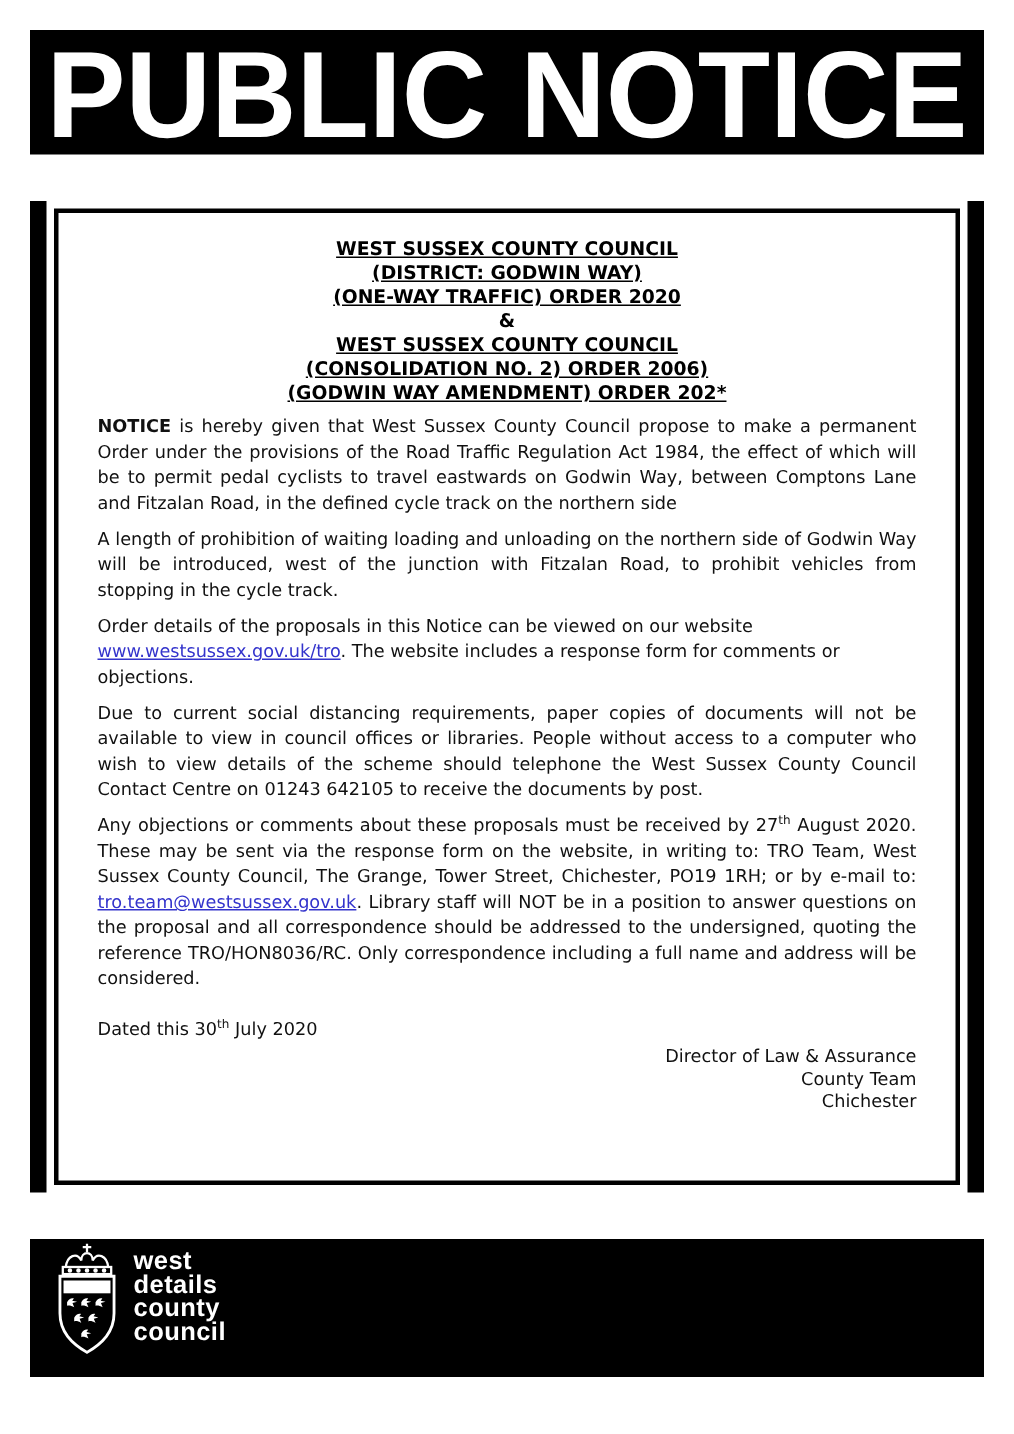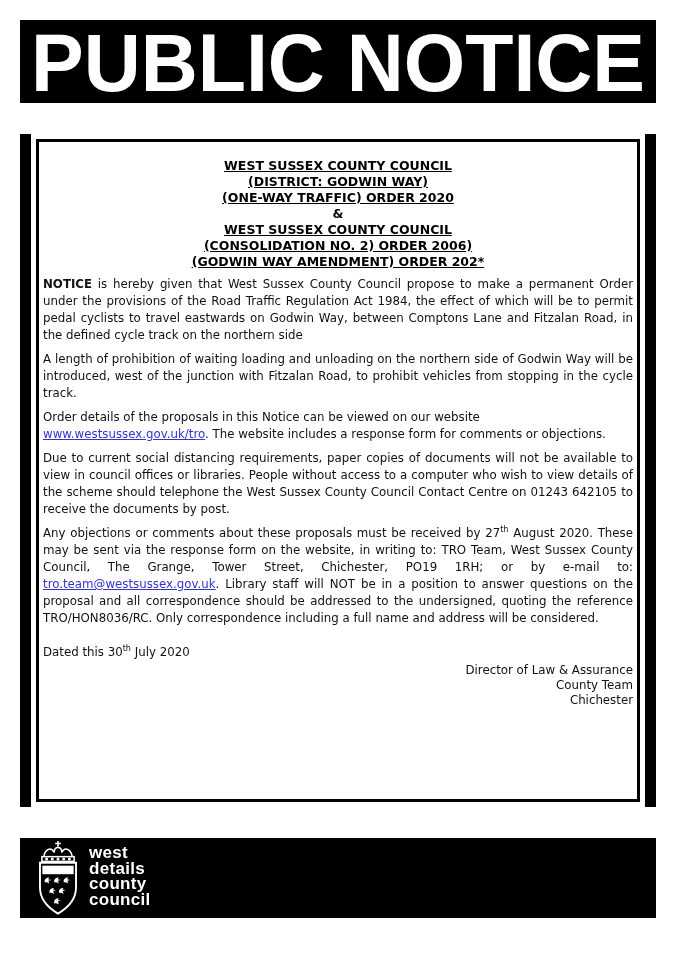--- a/index.html
+++ b/index.html
@@ -15,39 +15,39 @@
     height:83px;background:#000;flex:none;overflow:hidden;
     display:flex;align-items:center;justify-content:center;
   }
   .middle{
     flex:1;min-height:0;background:#fff;box-sizing:border-box;
     border-left:11px solid #000;border-right:11px solid #000;
     padding:5px;
   }
   .content-box{
     box-sizing:border-box;height:100%;border:3px solid #000;
-    padding:16px 4px;background:#fff;
+    padding:16px 26px;background:#fff;
   }
   .title-block{
     text-align:center;font-weight:bold;font-size:12.5px;line-height:16px;
     color:#000;margin:0 0 6px 0;
   }
   .title-line.u{text-decoration:underline;}
   .para{
     margin:7px 0 0 0;font-size:11.8px;line-height:17px;text-align:justify;
   }
   .para.first{margin-top:6px;}
   .para.left{text-align:left;}
   .para strong{font-weight:bold;}
   sup{font-size:8px;line-height:0;vertical-align:super;}
   a.link{color:#3333cc;text-decoration:underline;cursor:pointer;}
   .dated{margin:17px 0 0 0;font-size:11.8px;line-height:17px;text-align:left;}
   .signature{font-size:11.8px;line-height:15px;text-align:right;margin:2px 0 0 0;}
   .banner-bottom{
-    height:80px;background:#000;flex:none;box-sizing:border-box;
+    height:92px;background:#000;flex:none;box-sizing:border-box;
     display:flex;align-items:flex-start;padding-left:16px;
   }
   .crest{flex:none;margin-top:3px;}
   .logo-text{
     margin-left:9px;margin-top:7px;color:#fff;font-weight:bold;
     font-size:17px;line-height:15.5px;letter-spacing:.3px;
     font-family:"Liberation Sans",sans-serif;
   }
 </style>
 </head>

